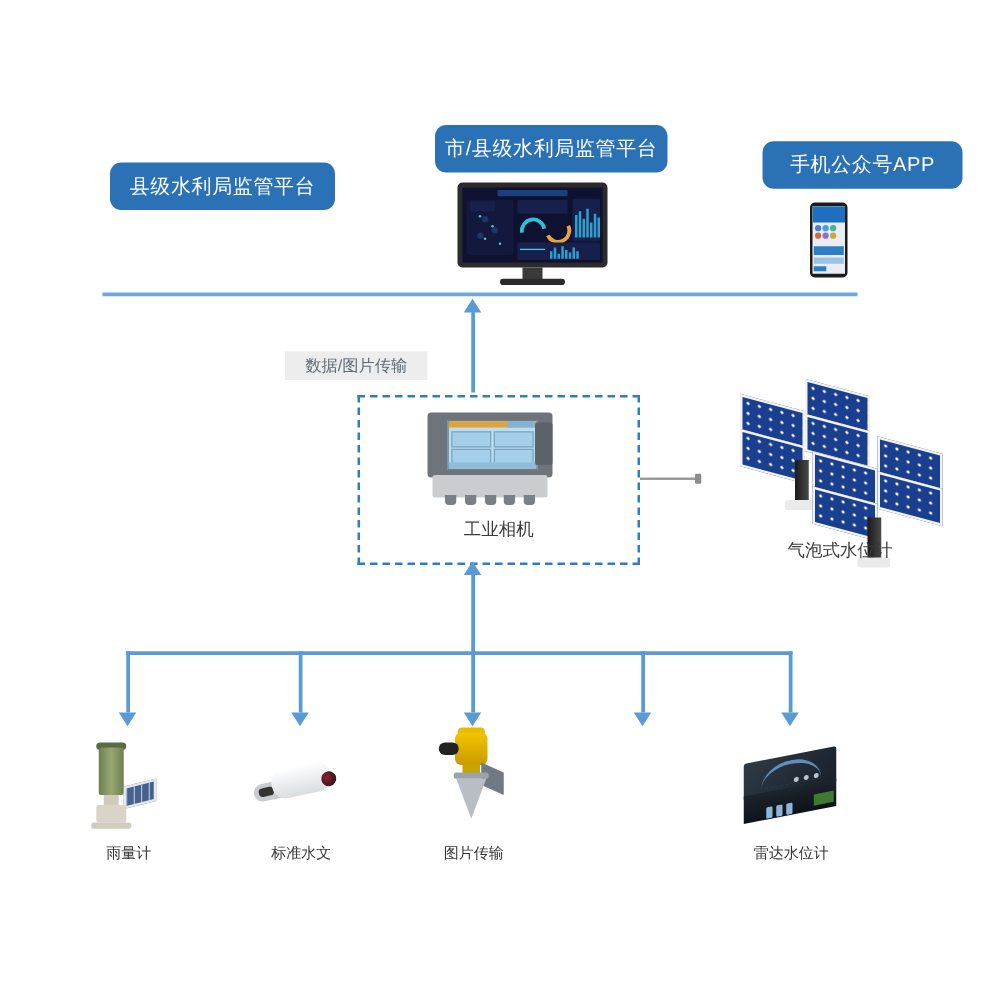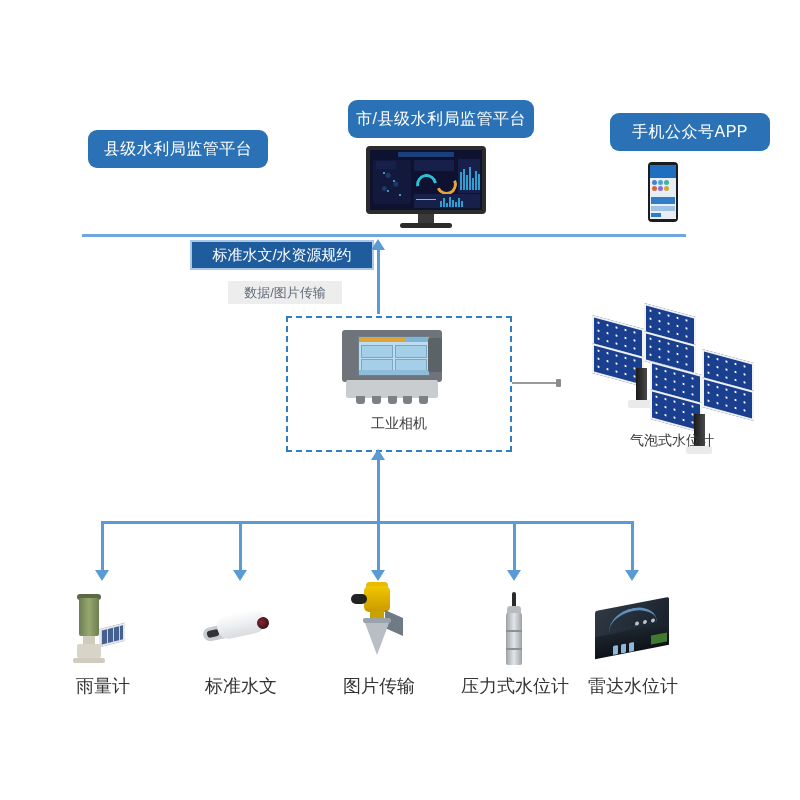--- a/index.html
+++ b/index.html
@@ -109,21 +109,21 @@
 
   
   .v-line{position:absolute;background:#5b9bd5;width:3px;}
   .h-bus{position:absolute;background:#5b9bd5;height:3px;}
   .arrow-up{position:absolute;width:0;height:0;border-left:7px solid transparent;border-right:7px solid transparent;border-bottom:11px solid #5b9bd5;}
   .arrow-down{position:absolute;width:0;height:0;border-left:7px solid transparent;border-right:7px solid transparent;border-top:11px solid #5b9bd5;}
 
   
   .sensor{position:absolute;width:120px;}
   .sensor-art{position:relative;height:80px;}
-  .sensor-label{position:absolute;top:84px;width:120px;text-align:center;font-size:18px;color:#333;white-space:nowrap;}
+  .sensor-label{position:absolute;top:84px;width:120px;text-align:center;font-size:12px;color:#333;white-space:nowrap;}
 
   
   .rg-body{position:absolute;left:36px;top:8px;width:20px;height:38px;background:linear-gradient(90deg,#6d7f52,#97a86f,#6d7f52);border-radius:2px;}
   .rg-top{position:absolute;left:34px;top:4px;width:24px;height:6px;background:#5a6a46;border-radius:3px;}
   .rg-neck{position:absolute;left:40px;top:46px;width:12px;height:8px;background:#cfcbbd;}
   .rg-base{position:absolute;left:34px;top:54px;width:24px;height:14px;background:#d8d4c7;border-radius:2px;}
   .rg-foot{position:absolute;left:30px;top:68px;width:32px;height:5px;background:#cfcbbd;border-radius:2px;}
   .rg-solar{position:absolute;left:56px;top:36px;width:26px;height:18px;background:#44618f;border:2px solid #e8e8e8;transform:skewY(-14deg);box-sizing:border-box;
     background-image:linear-gradient(90deg,#d8dde6 1px,transparent 1px);background-size:6px 100%;background-color:#44618f;}
 
@@ -227,23 +227,20 @@
           <i style="background:#d0a83a"></i>
       </div>
       <div class="ph-bar" style="top:32px;"></div>
       <div class="ph-bar" style="top:41px;height:5px;background:#9dc2e4;"></div>
       <div class="ph-foot"></div>
     </div>
   </div>
 
   <div id="hline"></div>
 
-  <div id="protocol">
-    <span>标准水文/水资源规约</span>
-  </div>
   <div id="transmit">
     <span>数据/图片传输</span>
   </div>
 
   <div class="v-line" style="left:377px;top:248px;height:66px;"></div>
   <div class="arrow-up" style="left:371px;top:239px;"></div>
 
   <div id="rtu-box"></div>
   <div id="antenna"></div>
   <div id="antenna-tip"></div>
@@ -347,30 +344,20 @@
       <div class="rd-head"></div>
       <div class="rd-eye"></div>
       <div class="rd-neck"></div>
       <div class="rd-fin"></div>
       <div class="rd-flange"></div>
       <div class="rd-horn"></div>
     </div>
     <div class="sensor-label" style="top:94px;">图片传输</div>
   </div>
 
-  <div class="sensor" style="left:455px;top:590px;">
-    <div class="sensor-art">
-      <div class="pp-cable"></div>
-      <div class="pp-top"></div>
-      <div class="pp-body"></div>
-      <div class="pp-ring" style="top:40px;"></div>
-      <div class="pp-ring" style="top:58px;"></div>
-    </div>
-    <div class="sensor-label">压力式水位计</div>
-  </div>
 
   <div class="sensor" style="left:573px;top:590px;">
     <div class="sensor-art">
       <div class="bb-top"></div>
       <div class="bb-swoosh"></div>
       <div class="bb-leds">
           <i></i>
           <i></i>
           <i></i>
         </div>

